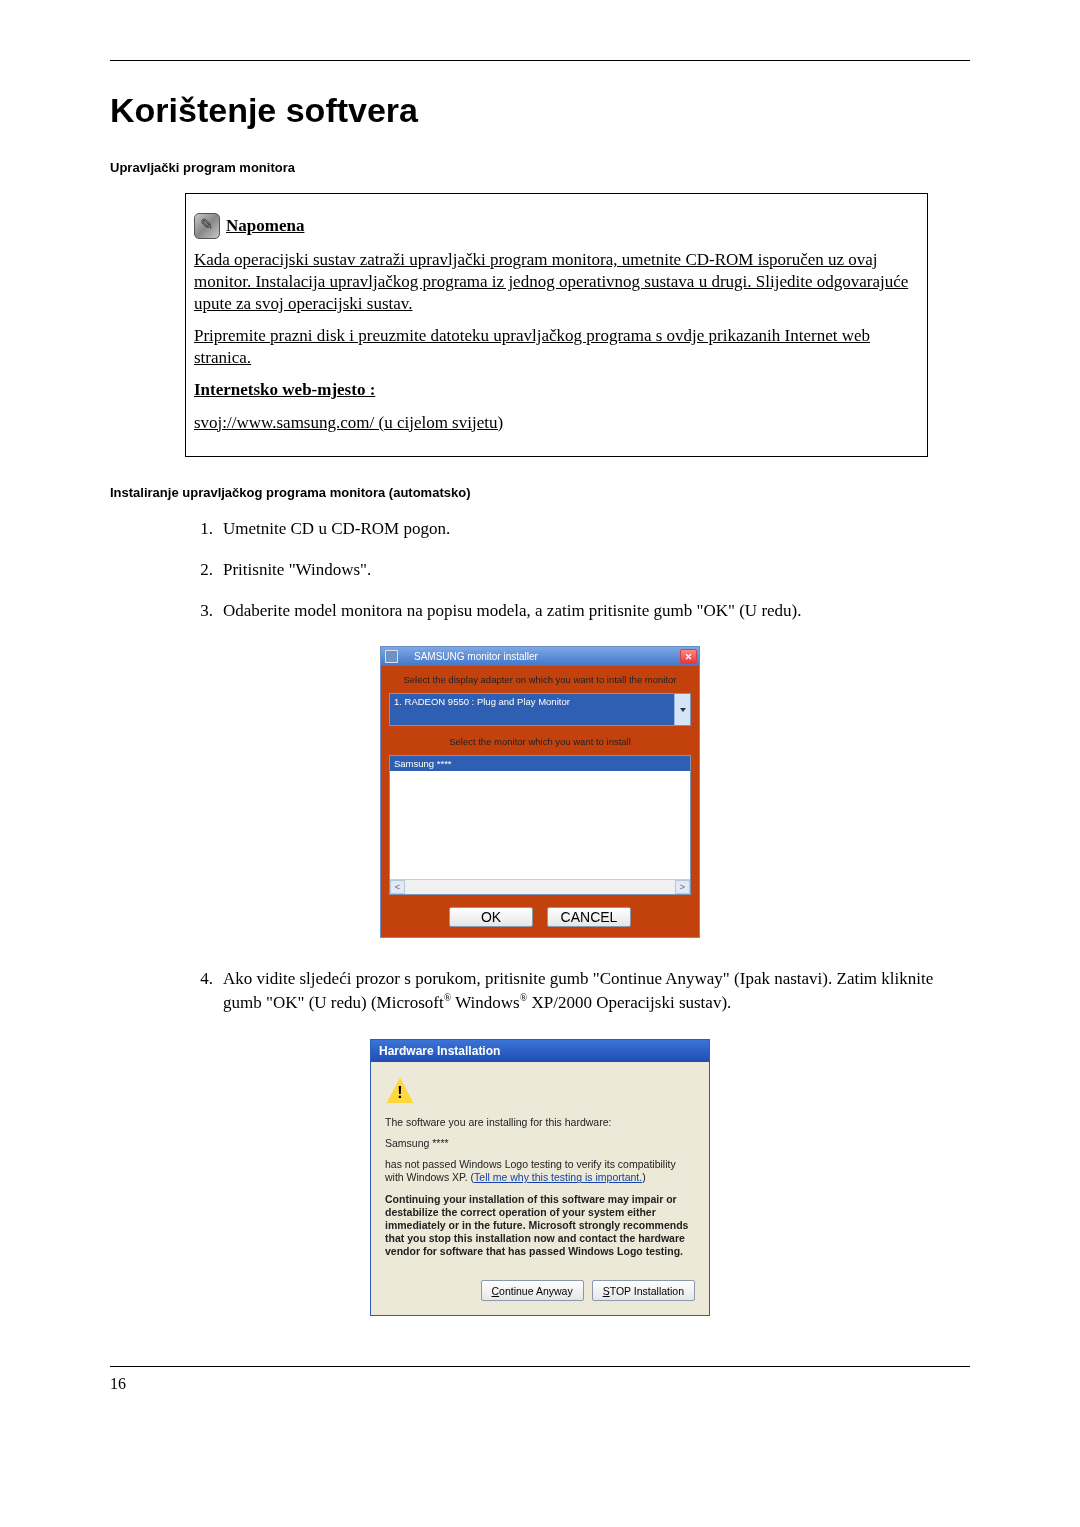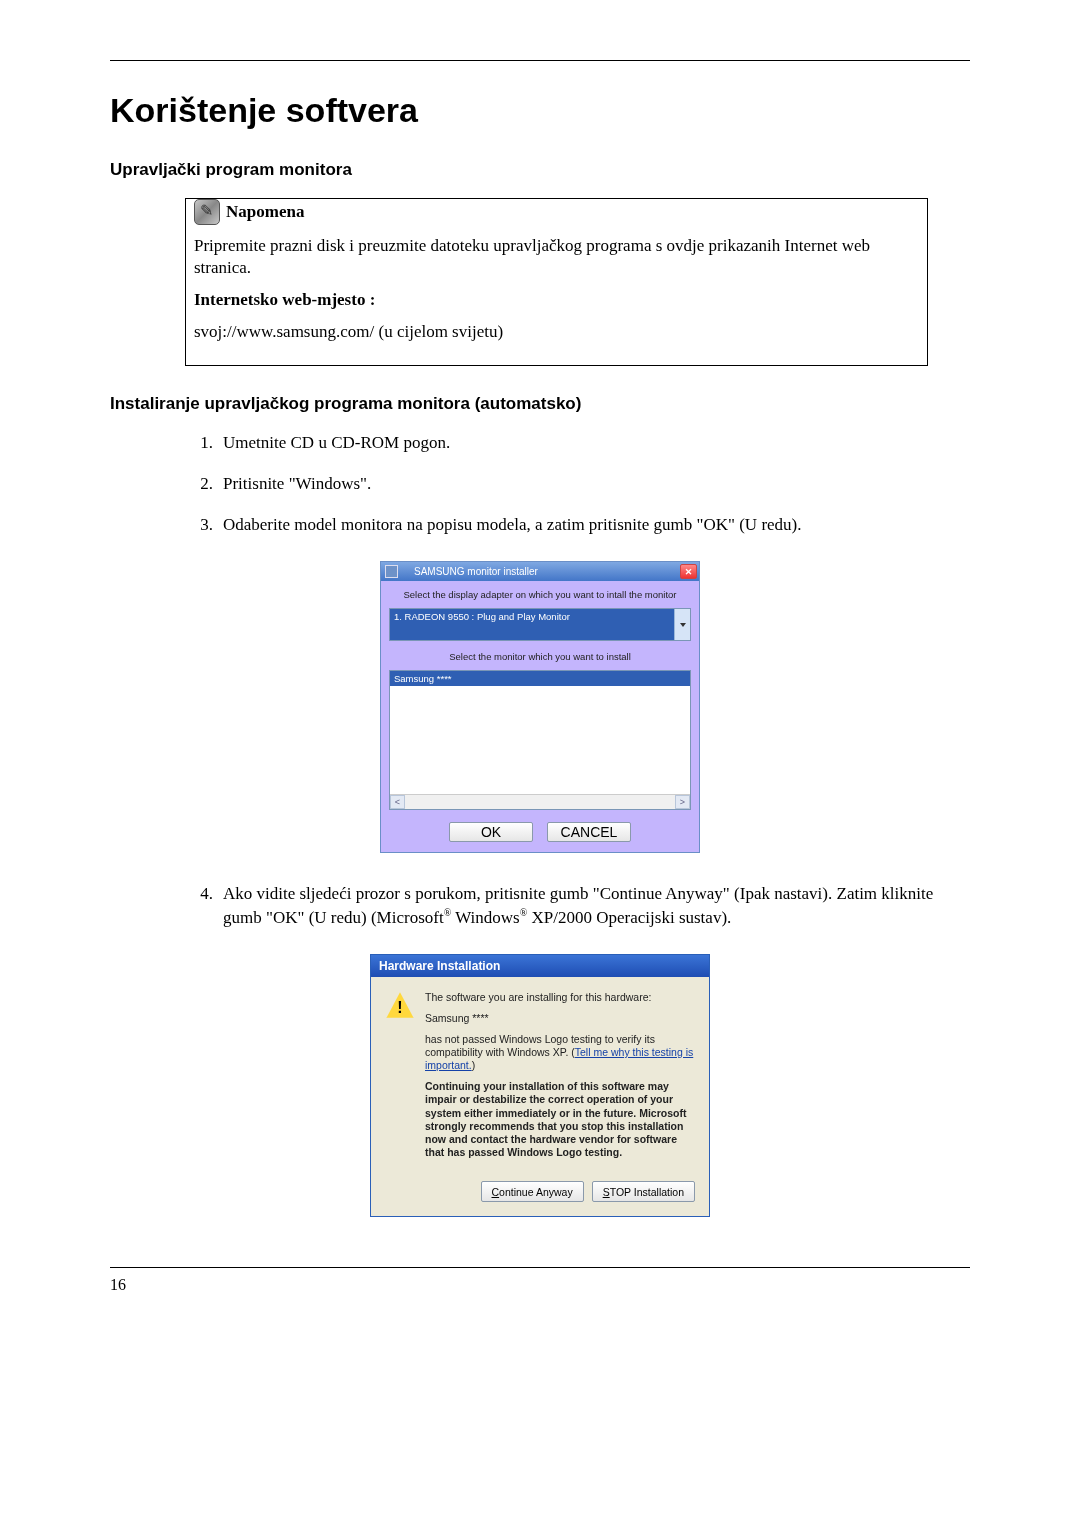--- a/index.html
+++ b/index.html
@@ -20,29 +20,30 @@
     .hr-bottom { margin-top: 50px; margin-bottom: 8px; }
     h1 {
       font-family: Arial, Helvetica, sans-serif;
       font-weight: bold;
       font-size: 34px;
       margin-bottom: 30px;
     }
     h2 {
       font-family: Arial, Helvetica, sans-serif;
       font-weight: bold;
-      font-size: 17px;
+      font-size: 13px;
       margin-bottom: 18px;
     }
     .note-box {
       border: 1px solid #000;
       margin-left: 75px;
       margin-right: 42px;
-      padding: 0 8px 12px 8px;
+      padding: 19px 8px 12px 8px;
       margin-bottom: 28px;
+      text-decoration: underline;
     }
     .note-header {
       display: flex;
       align-items: center;
       margin-bottom: 10px;
     }
     .note-icon {
       width: 26px;
       height: 26px;
       background: linear-gradient(135deg, #c8c8c8 0%, #888 50%, #c8c8c8 100%);
@@ -123,21 +124,21 @@
       background: linear-gradient(#f88, #e33);
       border: 1px solid #c44;
       color: #fff;
       display: flex; align-items: center; justify-content: center;
       font-size: 9px;
       font-weight: bold;
       border-radius: 2px;
     }
     .dlg1 .body {
       padding: 8px 8px 10px 8px;
-      background: #c4b5fd;
+      background: #c2410c;
     }
     .dlg1 .lbl {
       text-align: center;
       font-size: 9.5px;
       margin-bottom: 8px;
       color: #222;
     }
     .dlg1 .combo {
       display: flex;
       border: 1px solid #7a96b6;
@@ -223,20 +224,21 @@
       font-size: 12px;
     }
     .dlg2 .body2 {
       background: #ece9d8;
       padding: 14px 14px 14px 14px;
     }
     .dlg2 .msgrow {
       display: flex;
       gap: 10px;
       margin-bottom: 14px;
+      flex-direction: column;
     }
     .dlg2 .warn-icon {
       width: 30px; height: 30px;
       flex-shrink: 0;
       background: #ffd83d;
       border: 1.5px solid #b88700;
       border-radius: 4px;
       position: relative;
       transform: rotate(0deg);
       clip-path: polygon(50% 5%, 95% 90%, 5% 90%);
@@ -280,20 +282,21 @@
 
 <h1>Korištenje softvera</h1>
 
 <h2>Upravljački program monitora</h2>
 
 <div class="note-box">
   <div class="note-header">
     <span class="note-icon"></span>
     <span class="note-title">Napomena</span>
   </div>
+  <p>Kada operacijski sustav zatraži upravljački program monitora, umetnite CD-ROM isporučen uz ovaj monitor. Instalacija upravljačkog programa iz jednog operativnog sustava u drugi. Slijedite odgovarajuće upute za svoj operacijski sustav.</p>
   <p>Pripremite prazni disk i preuzmite datoteku upravljačkog programa s ovdje prikazanih Internet web stranica.</p>
   <p class="bold">Internetsko web-mjesto :</p>
   <p>svoj://www.samsung.com/ (u cijelom svijetu)</p>
 </div>
 
 <h2>Instaliranje upravljačkog programa monitora (automatsko)</h2>
 
 <ol class="steps">
   <li>Umetnite CD u CD-ROM pogon.</li>
   <li>Pritisnite "Windows".</li>

